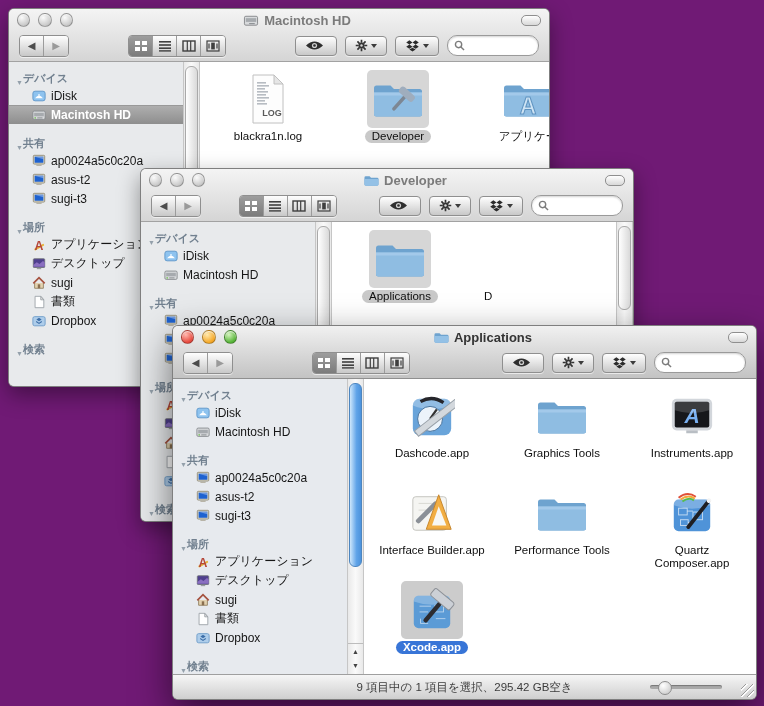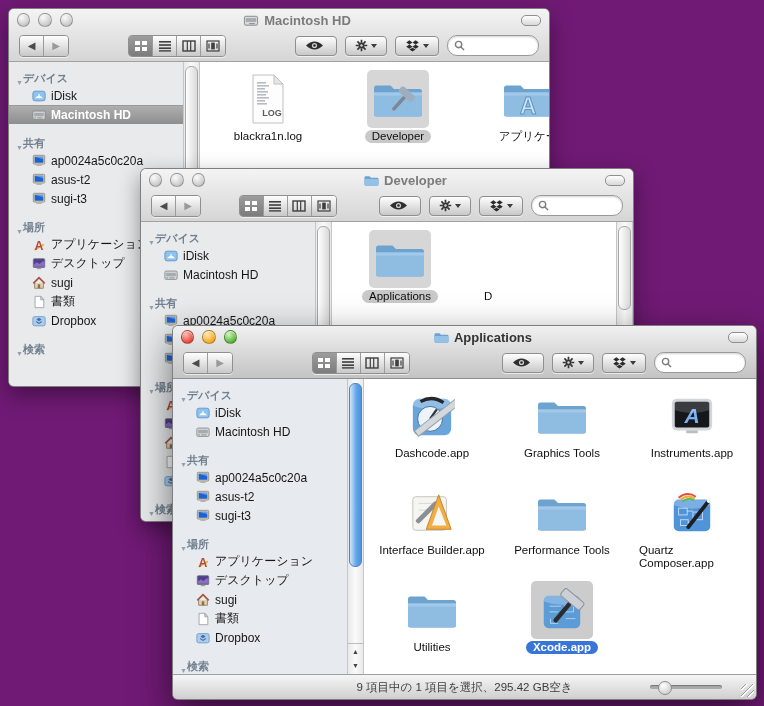--- a/index.html
+++ b/index.html
@@ -80,21 +80,21 @@
   .sbarrow{height:14px;display:flex;align-items:center;justify-content:center;font-size:7px;color:#444;}
 
   .content{flex:1;background:#fff;position:relative;overflow:hidden;}
   .grid{display:flex;flex-wrap:wrap;padding:8px 0 0 8px;width:388px;}
   .cell{width:120px;margin-right:10px;height:97px;display:flex;flex-direction:column;align-items:center;flex:none;}
   .cell:nth-child(3n){margin-right:0;}
   .plate{width:62px;height:58px;display:flex;align-items:center;justify-content:center;border-radius:5px;flex:none;}
   .plate.sel{background:#d6d6d6;}
   .plate.selfocus{background:#cccccc;}
   .plate svg{display:block;}
-  .lbl{font-size:11.5px;color:#0f0f0f;line-height:13px;margin-top:2px;
+  .lbl{font-size:11.5px;color:#0f0f0f;text-align:center;line-height:13px;margin-top:2px;
     padding:0 7px;border-radius:8px;max-width:114px;}
   .lbl.sel{background:#c9c9c9;}
   .lbl.selfocus{background:#3875d7;color:#fff;font-weight:bold;}
   .cell.clip-left{align-items:flex-start;}
   .cell.clip-left .lbl{text-align:left;margin-left:14px;padding:0;}
 
   .statusbar{position:absolute;left:0;right:0;bottom:0;height:24px;border-top:1px solid #9f9f9f;
     background:linear-gradient(#f6f6f6,#cfcfcf);display:flex;align-items:center;justify-content:center;
     font-size:11.5px;color:#3c3c3c;}
   .slider{position:absolute;right:34px;top:10px;width:72px;height:4px;border-radius:2px;
@@ -959,30 +959,20 @@
                   <path d="M14 12 q7-5 12-1" stroke="#56bd4f" stroke-width="2" fill="none"></path>
                   <g transform="rotate(38 30 26)">
                     <rect x="28" y="6" width="4" height="38" rx="2" fill="#1f1f23"></rect>
                     <circle cx="30" cy="7" r="2.4" fill="#f4f4f4"></circle>
                   </g>
                 </svg>
               </div>
               <span class="lbl">Quartz Composer.app</span>
             </div>
             <div class="cell">
-              <div class="plate">
-                <svg width="52" height="42" viewBox="0 0 52 42">
-                  <path d="M2 10 q0-2.5 2.5-2.5 h14 l3.5 3.5 h25.5 q2.5 0 2.5 2.5 V36 q0 2.5 -2.5 2.5 h-43 Q2 38.5 2 36 z" fill="#6ea3cf"></path>
-                  <path d="M2 14.5 h48 V36 q0 2.5 -2.5 2.5 h-43 Q2 38.5 2 36 z" fill="#8fbde2"></path>
-                  <path d="M2 14.5 h48 v3 h-48 z" fill="#a3c9ea"></path>
-                </svg>
-              </div>
-              <span class="lbl">Utilities</span>
-            </div>
-            <div class="cell">
               <div class="plate selfocus">
                 <svg width="46" height="46" viewBox="0 0 48 48">
                   <rect x="5" y="9" width="38" height="34" rx="5" fill="#5b9bd6"></rect>
                   <path d="M5 15 q19 7 38 0 v-1 q0-5-5-5 H10 q-5 0-5 5 z" fill="rgba(255,255,255,.25)"></path>
                   <g fill="none" stroke="rgba(255,255,255,.55)">
                     <path d="M11 20 h12 M11 26 h9 M28 33 h10 M12 33 v5 h8"></path>
                     <rect x="27" y="19" width="9" height="7"></rect>
                   </g>
                   <g transform="rotate(40 26 24)">
                     <rect x="24" y="13" width="4.6" height="27" rx="2" fill="#2c2c30"></rect>

